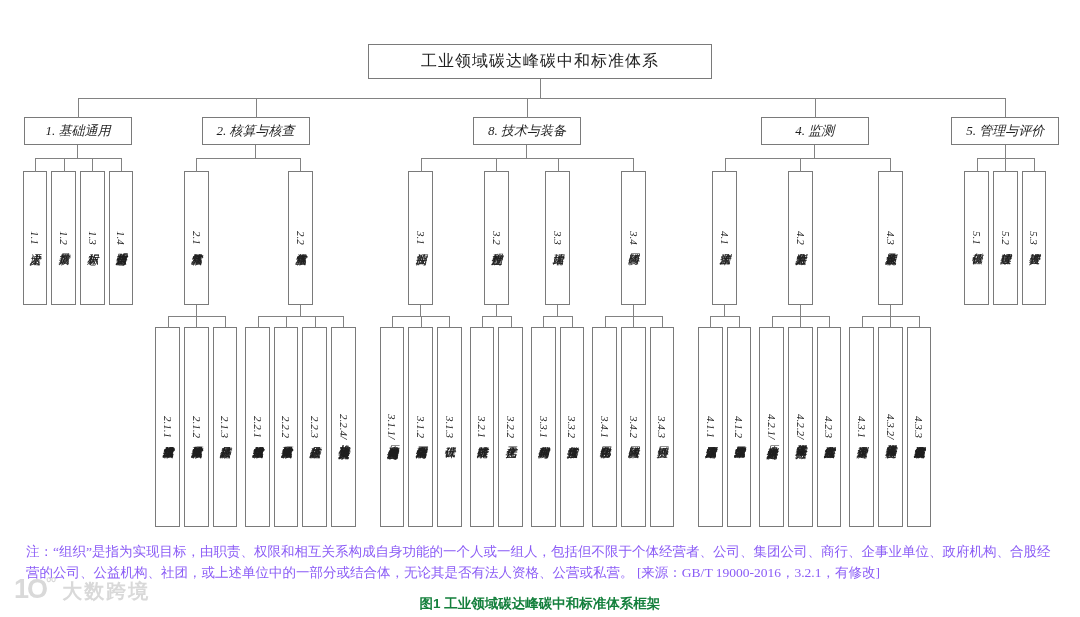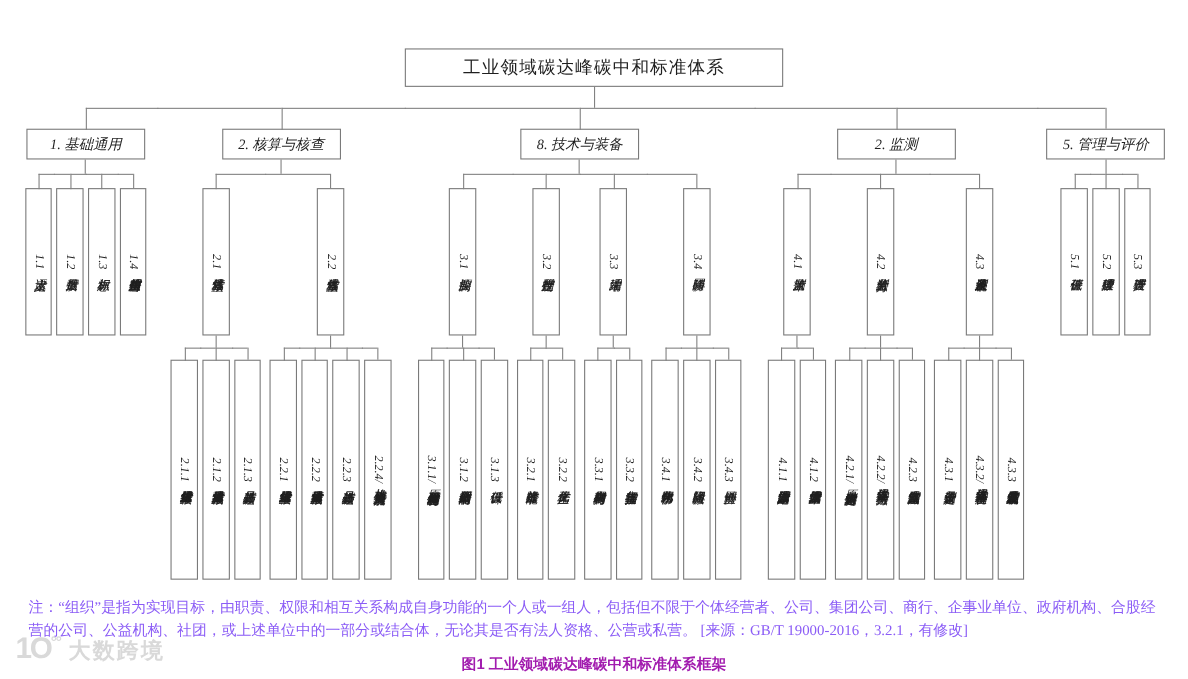--- a/index.html
+++ b/index.html
@@ -18,21 +18,21 @@
   .tc:first-child::before{border-top:none;}
   .tc:last-child::after{border-top:none;}
   .ct{padding:19px 8px 0;font-style:italic;} .ct::before,.ct::after{height:19px;}
   .gt{padding:13px 2px 0;} .gt::before,.gt::after{height:13px;}
   .lt{padding:11px 2px 0;} .lt::before,.lt::after{height:11px;}
   .vbox{writing-mode:vertical-rl;text-orientation:mixed;border:1px solid #7a7a7a;background:#fff;
         font-size:11px;line-height:1.15;padding:4px 5px;text-align:center;letter-spacing:0;}
   .h3{height:124px;} .h4{height:190px;}
   .note{margin:15px 26px 0;font-size:13.5px;line-height:1.55;color:#8b5cf6;}
   .caption{margin-top:11px;text-align:center;font-weight:bold;font-size:13.5px;
-           font-family:"Liberation Sans","DejaVu Sans",sans-serif;color:#a21caf;}
+           font-family:"Liberation Sans","DejaVu Sans",sans-serif;color:#15803d;}
   .watermark{position:absolute;left:14px;bottom:12px;display:flex;align-items:baseline;gap:7px;
              color:#d9d9d9;font-family:"Liberation Sans","DejaVu Sans",sans-serif;font-weight:bold;}
   .wm-logo{font-size:27px;letter-spacing:-2px;}
   .wm-sup{font-size:14px;vertical-align:super;letter-spacing:-1px;}
   .wm-text{font-size:20px;letter-spacing:2px;}
 </style>
 </head>
 <body>
 
 <div class="page">
@@ -157,21 +157,21 @@
                 </div>
               <div class="tc lt">
                   <div class="vbox h4">3.4.3产业链协同</div>
                 </div>
             </div>
           </div>
         </div>
       </div>
 
       <div class="tc ct">
-        <div class="hbox cat-box">2. 监测</div>
+        <div class="hbox cat-box">4. 监测</div>
         <div class="stub s13"></div>
         <div class="children">
           <div class="tc gt">
             <div class="vbox h3">4.1监测技术</div>
             <div class="stub s11"></div>
             <div class="children">
               <div class="tc lt">
                   <div class="vbox h4">4.1.1固定源温室气体监测技术</div>
                 </div>
               <div class="tc lt">

